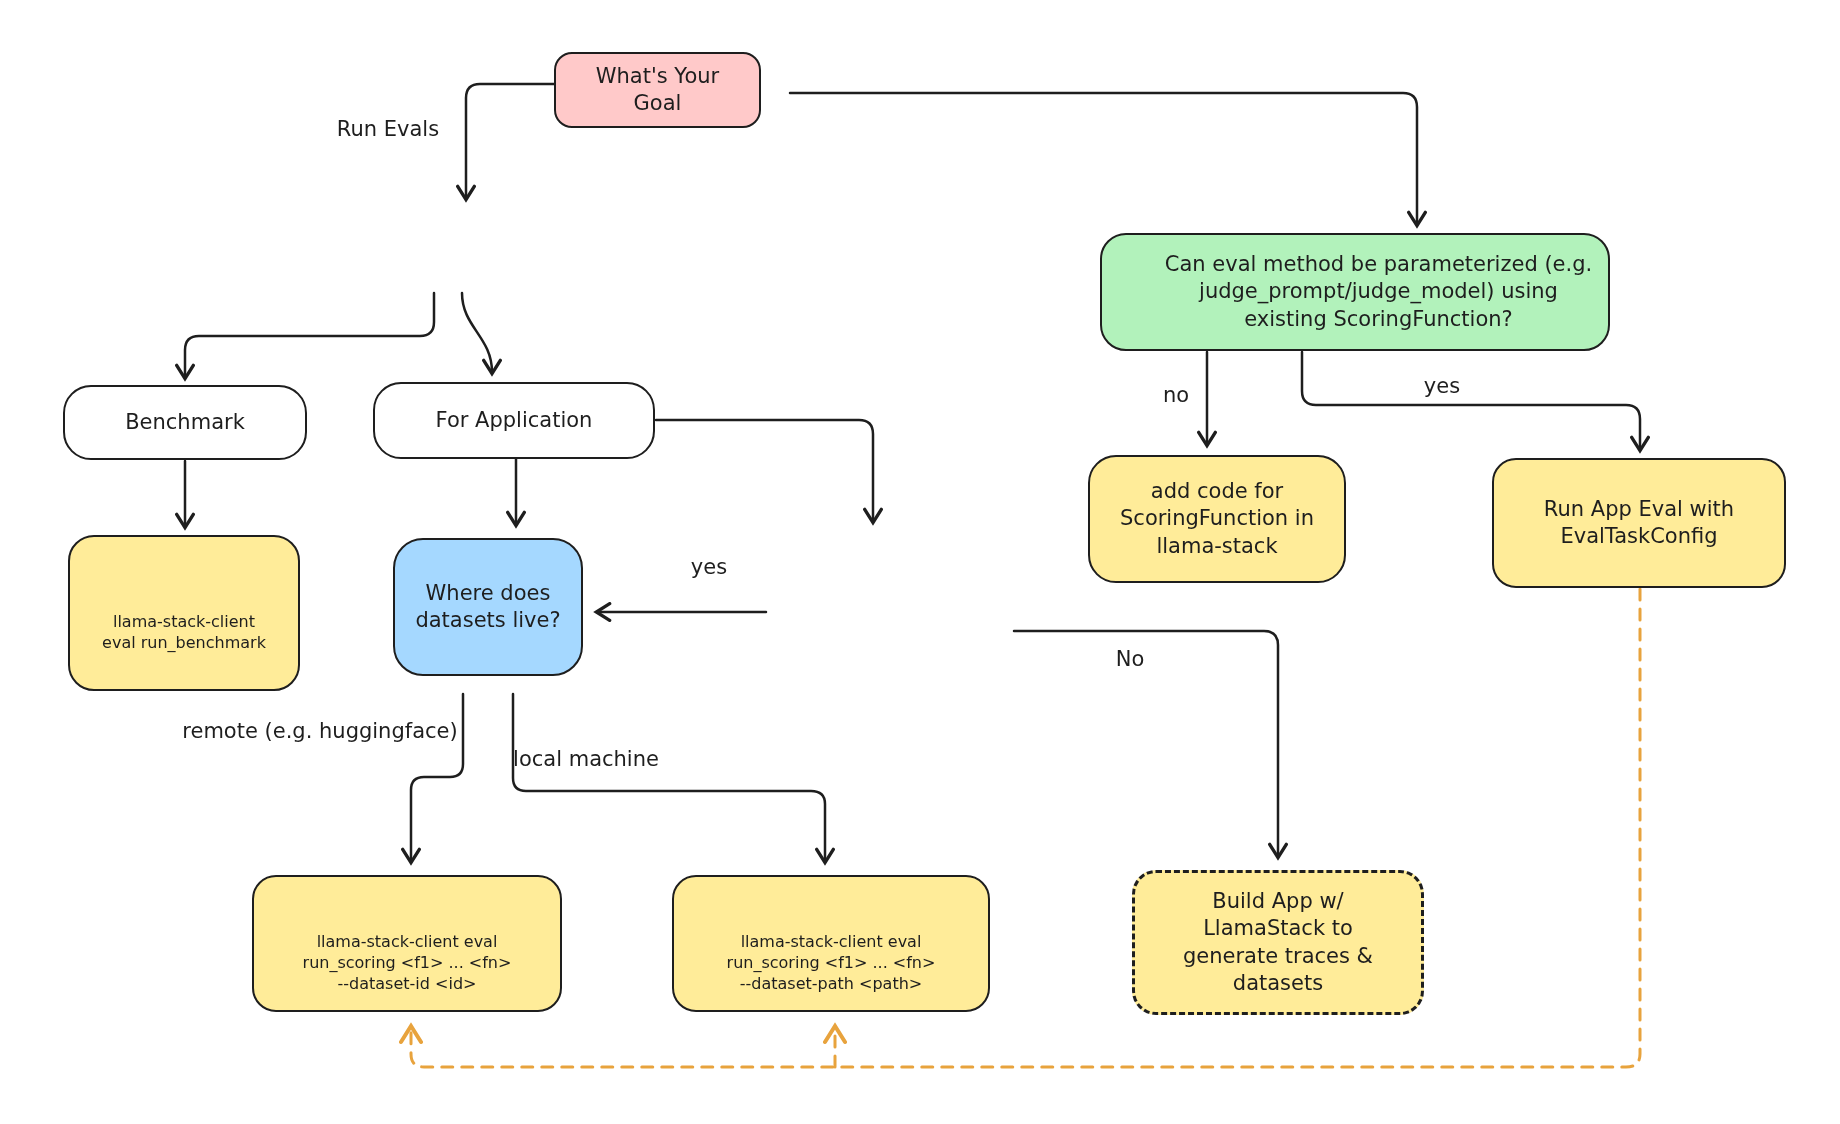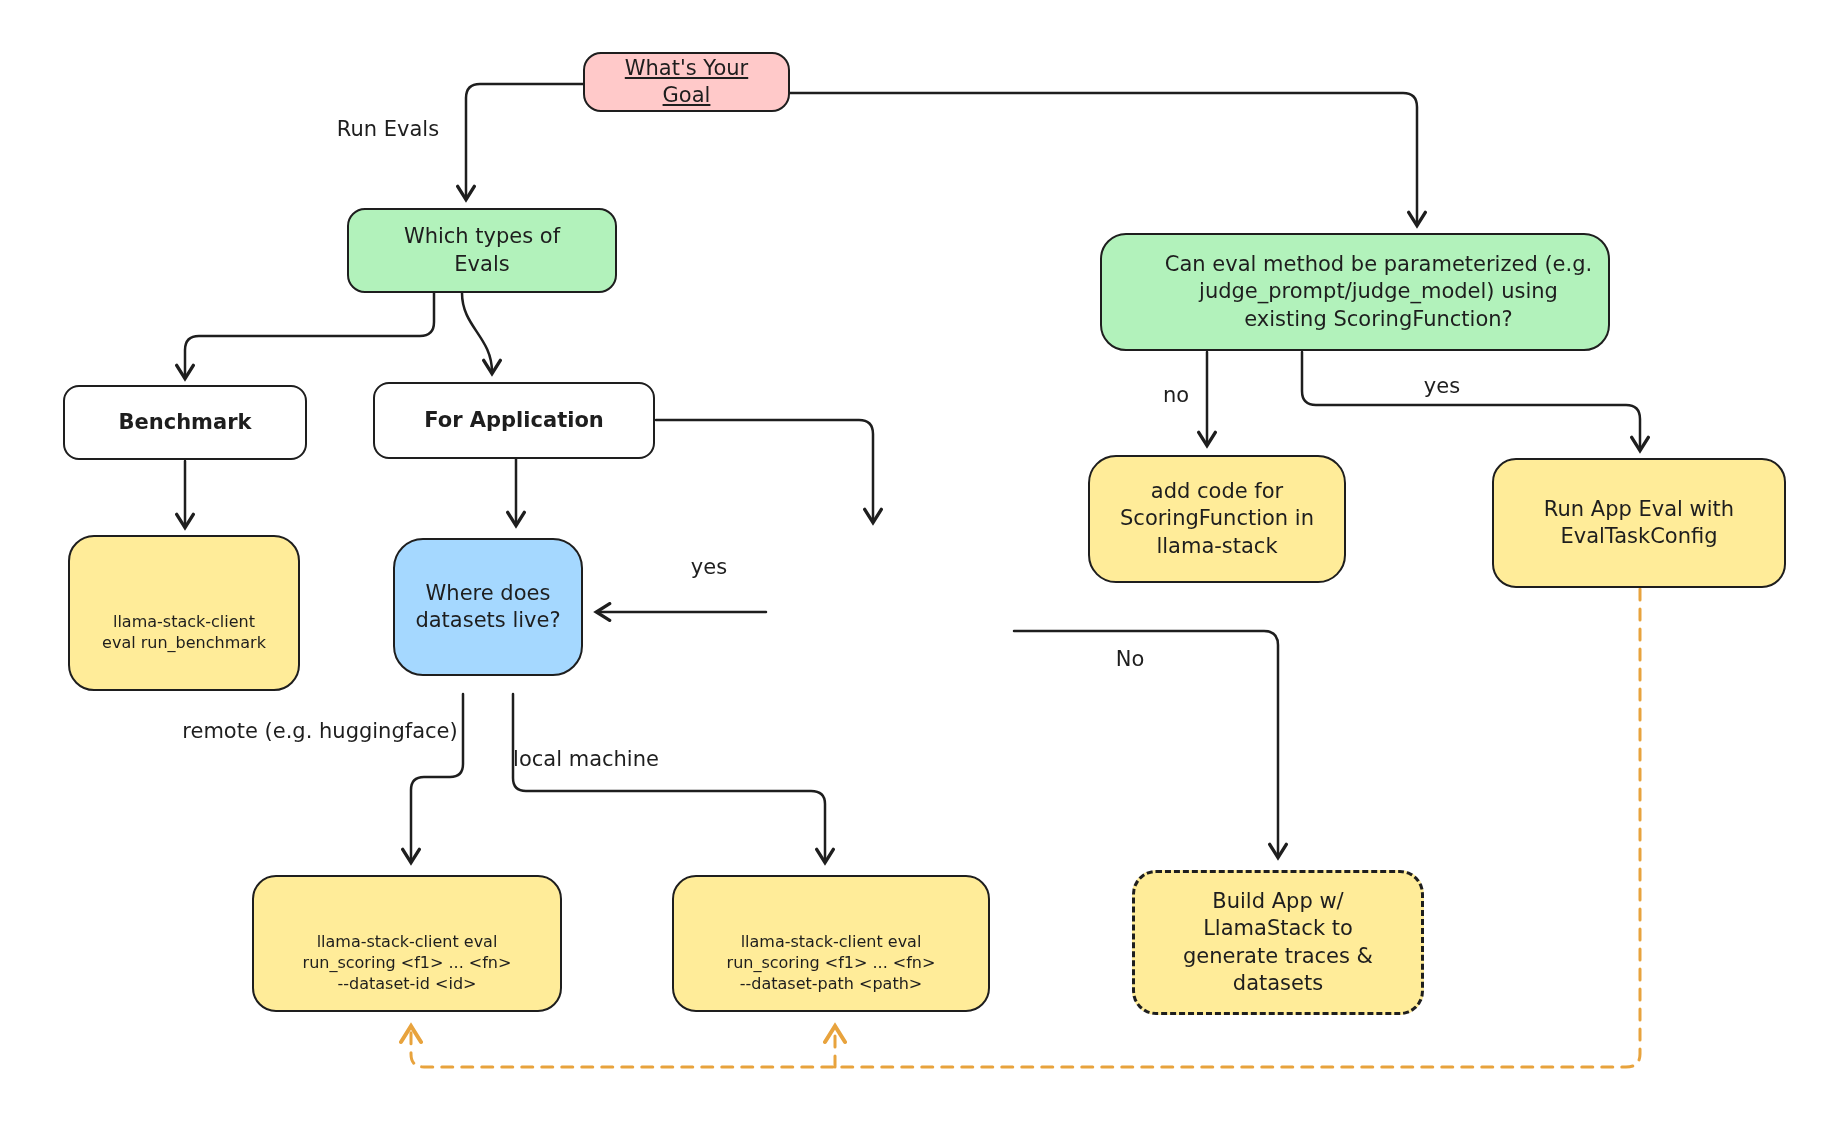--- a/index.html
+++ b/index.html
@@ -31,21 +31,21 @@
   .node-text {
     white-space: pre-line;
     font-size: 21px;
     line-height: 1.3;
     padding: 4px 10px;
   }
   .small .node-text { font-size: 16px; margin-top: 40px; }
   .pink   { background: #ffc9c9; border-radius: 18px; }
   .green  { background: #b2f2bb; border-radius: 18px; }
   .green-big { background: #b2f2bb; border-radius: 26px; padding-left: 47px; }
-  .white  { background: #ffffff; border-radius: 16px; font-weight: bold; }
+  .white  { background: #ffffff; border-radius: 28px; }
   .yellow { background: #ffec99; border-radius: 26px; }
   .blue   { background: #a5d8ff; border-radius: 30px; }
   .dashed { border-style: dashed; border-width: 3px; }
   .edge-label {
     position: absolute;
     transform: translate(-50%, -50%);
     font-size: 21px;
     line-height: 1.3;
     white-space: pre-line;
     text-align: center;
@@ -80,29 +80,25 @@
       <path d="M1014,631 H1264 Q1278,631 1278,645 V856" marker-end="url(#arrowBlack)"></path>
       <path d="M463,694 V764 Q463,777 450,777 H424 Q411,777 411,790 V861" marker-end="url(#arrowBlack)"></path>
       <path d="M513,694 V778 Q513,791 526,791 H811 Q825,791 825,804 V861" marker-end="url(#arrowBlack)"></path>
     </g>
     <g fill="none" stroke="#e8a33d" stroke-width="3" stroke-linecap="round" stroke-dasharray="11 9">
       <path d="M1640,589 V1054 Q1640,1067 1626,1067 H424 Q411,1067 411,1054 V1028" marker-end="url(#arrowOrange)"></path>
       <path d="M835,1067 V1028" marker-end="url(#arrowOrange)"></path>
     </g>
   </svg>
 
-  <div class="node pink" style="left:583px; top:52px; width:207px; height:60px;text-decoration:underline;">
+  <div class="node pink" style="left:554px; top:52px; width:207px; height:76px;">
     <span class="node-text">What's Your
 Goal</span>
   </div>
 
-  <div class="node green" style="left:347px; top:208px; width:270px; height:85px;">
-    <span class="node-text">Which types of
-Evals</span>
-  </div>
 
   <div class="node green-big" style="left:1100px; top:233px; width:510px; height:118px;">
     <span class="node-text">Can eval method be parameterized (e.g.
 judge_prompt/judge_model) using
 existing ScoringFunction?</span>
   </div>
 
   <div class="node white" style="left:63px; top:385px; width:244px; height:75px;">
     <span class="node-text">Benchmark</span>
   </div>

